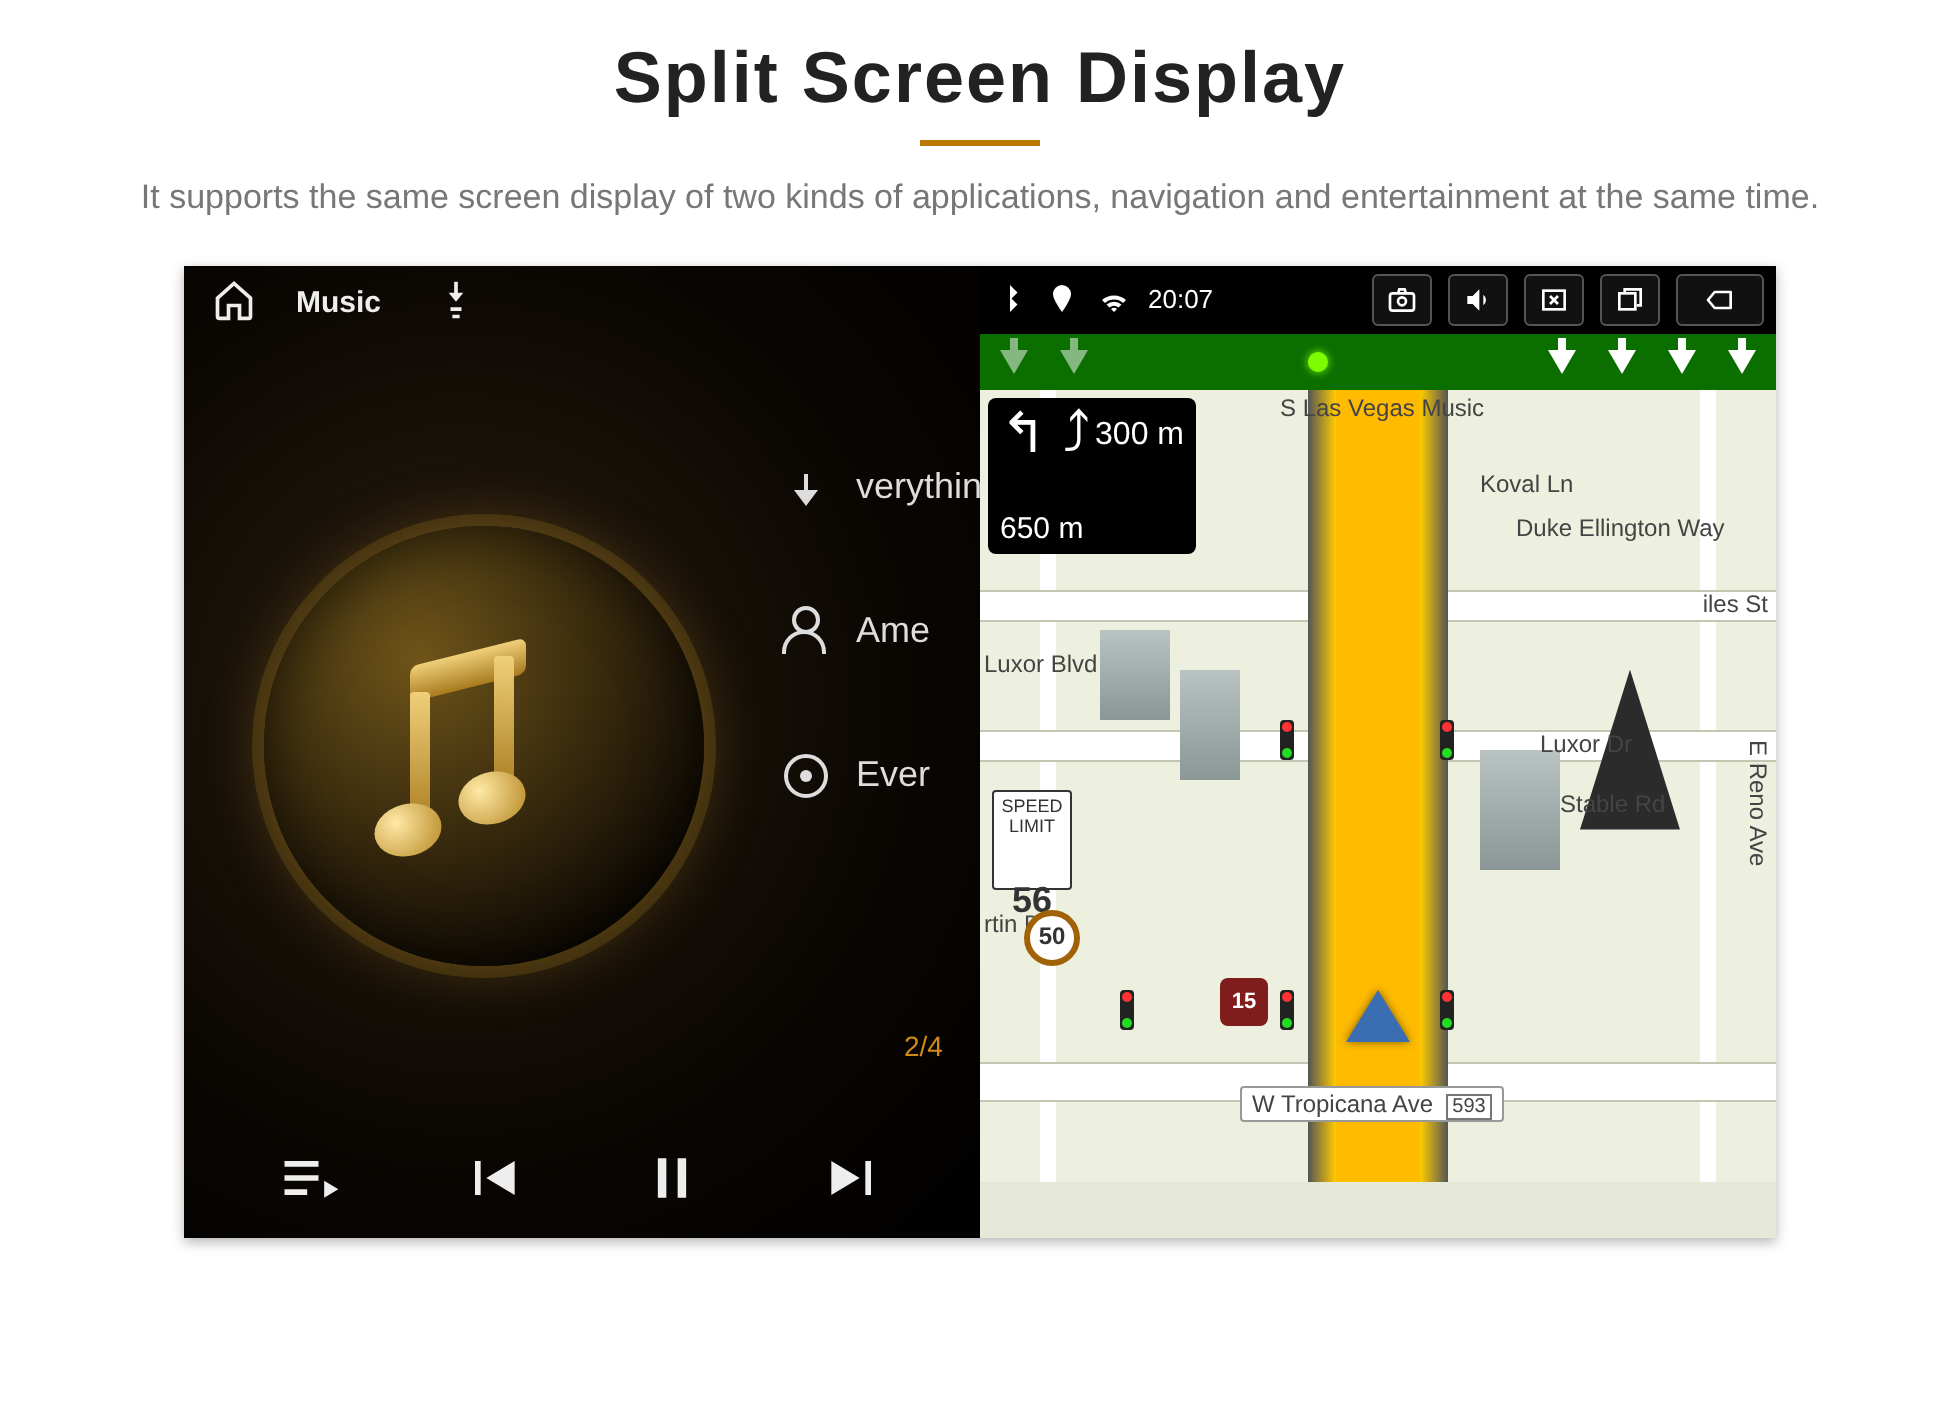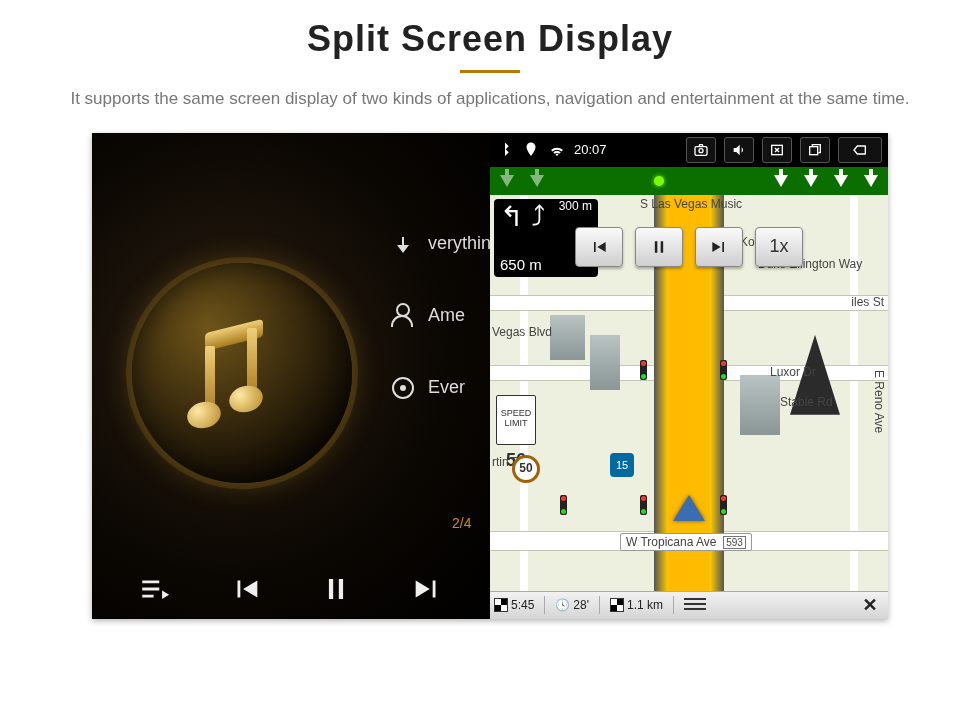--- a/index.html
+++ b/index.html
@@ -209,21 +209,21 @@
   .turn-box {
     position:absolute;
     left:4px; top:4px;
     width:104px; height:78px;
     background:#000; color:#fff;
     border-radius:4px;
     font-size:12px;
     padding:4px 6px;
   }
   .turn-box .turn-arrow { font-size:28px; line-height:1; }
-  .turn-box .d1 { position:absolute; right:6px; top:0; font-size:12px;}
+  .turn-box .d1 { position:absolute; right:6px; top:10px; font-size:16px;}
   .turn-box .d2 { position:absolute; left:6px; bottom:4px; font-size:15px;text-align:center;}
 
   .map-ctrl-row {
     position:absolute;
     top:32px;
     left:50%;
     transform:translateX(-50%);
     display:flex;
     gap:12px;
   }
@@ -233,35 +233,35 @@
     border:1px solid #888;
     border-radius:4px;
     display:flex;align-items:center;justify-content:center;
     font-size:18px;
     box-shadow:0 2px 3px rgba(0,0,0,0.3);
     cursor:pointer;
   }
   .speed-sign {
     position:absolute; left:6px; top:200px;
     width:40px;height:50px;background:#fff;border:1px solid #333;border-radius:2px;
-    text-align:center;font-size:9px;line-height:1.1;padding-top:13px;
+    text-align:center;font-size:9px;line-height:1.1;padding-top:3px;
   }
   .speed-sign .num { font-size:18px;font-weight:bold;margin-top:22px;}
   .limit2 { top:260px; width:28px; height:28px; border-radius:50%; border:3px solid #a16207; font-size:12px;font-weight:bold; display:flex;align-items:center;justify-content:center; padding:0;margin-left:16px;}
   .car-cursor {
     position:absolute; left:50%; bottom:70px; transform:translateX(-50%);
     width:0;height:0;border-left:16px solid transparent;border-right:16px solid transparent;border-bottom:26px solid #3b6db3;
     filter:drop-shadow(0 0 2px rgba(0,0,0,0.5));
   }
   .traffic-light { position:absolute; width:7px; height:20px; background:#222; border-radius:2px;}
   .traffic-light::before{content:"";position:absolute;top:1px;left:1px;width:5px;height:5px;background:#f33;border-radius:50%;}
   .traffic-light::after{content:"";position:absolute;bottom:1px;left:1px;width:5px;height:5px;background:#2d2;border-radius:50%;}
   .building { position:absolute; background:linear-gradient(180deg,#b8c3c2,#8a9796); }
 
-  .shield { position:absolute; width:24px;height:24px;background:#0369a1;color:#fff;font-size:11px;font-weight:normal;display:flex;align-items:center;justify-content:center;border-radius:4px;}
+  .shield { position:absolute; width:24px;height:24px;background:#7f1d1d;color:#fff;font-size:11px;font-weight:bold;display:flex;align-items:center;justify-content:center;border-radius:4px;margin-top:36px;}
 
   .nav-footer {
     position:absolute;left:0;right:0;bottom:0;height:28px;
     background:linear-gradient(180deg,#f2f2f2,#d5d5d5);
     border-top:1px solid #aaa;
     display:flex;align-items:center;gap:8px;
     padding:0 4px;font-size:12px;color:#222;
   }
   .nf-item { display:flex;align-items:center;gap:3px;}
   .nf-flag { width:14px;height:14px;background:conic-gradient(#000 0 25%,#fff 0 50%,#000 0 75%,#fff 0); border:1px solid #333;}
@@ -272,20 +272,33 @@
 </head>
 <body>
 
 <h1 class="page-title">Split Screen Display</h1>
 <div class="underline"></div>
 <p class="subtitle">It supports the same screen display of two kinds of applications, navigation and entertainment at the same time.</p>
 
 <div class="device">
 
   <div class="music-pane">
+    <div class="music-status">
+      <span class="home-icon">
+        <svg viewBox="0 0 24 24" fill="none" stroke="#eee" stroke-width="2">
+            <path d="M3 11l9-8 9 8v10a1 1 0 0 1-1 1h-5v-7h-6v7H4a1 1 0 0 1-1-1z"></path>
+          </svg>
+      </span>
+      <span class="label">Music</span>
+      <span class="usb usb-icon">
+        <svg viewBox="0 0 24 24" fill="#eee">
+            <path d="M11 2h2v6h3l-4 5-4-5h3zM9 16h6v2H9zM10 20h4v2h-4z"></path>
+          </svg>
+      </span>
+    </div>
 
     <div class="disc">
       <div class="notes">
         <div class="note-beam"></div>
         <div class="note1">
             <div class="note-stem"></div>
             <div class="note-head"></div>
           </div>
         <div class="note2">
             <div class="note-stem"></div>
@@ -419,82 +432,43 @@
       <span class="traffic-light" style="left:150px;top:300px"></span>
       <span class="traffic-light" style="left:230px;top:300px"></span>
       <span class="traffic-light" style="left:150px;top:165px"></span>
       <span class="traffic-light" style="left:230px;top:165px"></span>
       <span class="traffic-light" style="left:70px;top:300px"></span>
 
       <span class="street-lbl" style="left:150px;top:2px">S Las Vegas Music</span>
       <span class="street-lbl" style="left:250px;top:40px">Koval Ln</span>
       <span class="street-lbl" style="left:268px;top:62px">Duke Ellington Way</span>
       <span class="street-lbl" style="right:4px;top:100px">iles St</span>
-      <span class="street-lbl" style="left:2px;top:130px">Vegas Blvd</span>
+      <span class="street-lbl" style="left:2px;top:130px">Luxor Blvd</span>
       <span class="street-lbl" style="left:280px;top:170px">Luxor Dr</span>
       <span class="street-lbl" style="left:290px;top:200px">Stable Rd</span>
       <span class="street-lbl" style="right:2px;top:175px;writing-mode:vertical-rl">E Reno Ave</span>
       <span class="street-lbl" style="left:2px;top:260px">rtin Dr</span>
-      <span class="street-lbl badge" style="left:130px;bottom:40px">
+      <span class="street-lbl badge" style="left:130px;bottom:30px">
         <span>W Tropicana Ave</span>
         &nbsp;<span style="border:1px solid #777;padding:0 2px;font-size:10px">593</span>
       </span>
 
       <div class="shield" style="left:120px;top:258px">15</div>
 
       <div class="turn-box">
         <div class="turn-arrow">↰ ⤴</div>
         <div class="d1">300 m</div>
         <div class="d2">650 m</div>
       </div>
 
-      <div class="map-ctrl-row">
-        <div class="map-btn">
-          <svg width="20" height="20" viewBox="0 0 24 24" fill="#222">
-              <path d="M6 6h2v12H6zM20 6v12l-10-6z"></path>
-            </svg>
-        </div>
-        <div class="map-btn">
-          <svg width="20" height="20" viewBox="0 0 24 24" fill="#222">
-              <path d="M7 5h3v14H7zm7 0h3v14h-3z"></path>
-            </svg>
-        </div>
-        <div class="map-btn">
-          <svg width="20" height="20" viewBox="0 0 24 24" fill="#222">
-              <path d="M16 6h2v12h-2zM4 6l10 6-10 6z"></path>
-            </svg>
-        </div>
-        <div class="map-btn">1x</div>
-      </div>
 
       <div class="speed-sign">
         <div>SPEED LIMIT</div>
         <div class="num">56</div>
       </div>
       <div class="speed-sign limit2">50</div>
 
       <div class="car-cursor"></div>
     </div>
 
-    <div class="nav-footer">
-      <div class="nf-item">
-        <span class="nf-flag"></span>
-        <span>5:45</span>
-      </div>
-      <span class="nf-sep"></span>
-      <div class="nf-item">
-        <span>🕓</span>
-        <span>28'</span>
-      </div>
-      <span class="nf-sep"></span>
-      <div class="nf-item">
-        <span class="nf-flag"></span>
-        <span>1.1 km</span>
-      </div>
-      <span class="nf-sep"></span>
-      <div class="nf-item">
-        <span class="nf-menu"></span>
-      </div>
-      <div class="nf-close">✕</div>
-    </div>
   </div>
 
 </div>
 
 </body></html>

